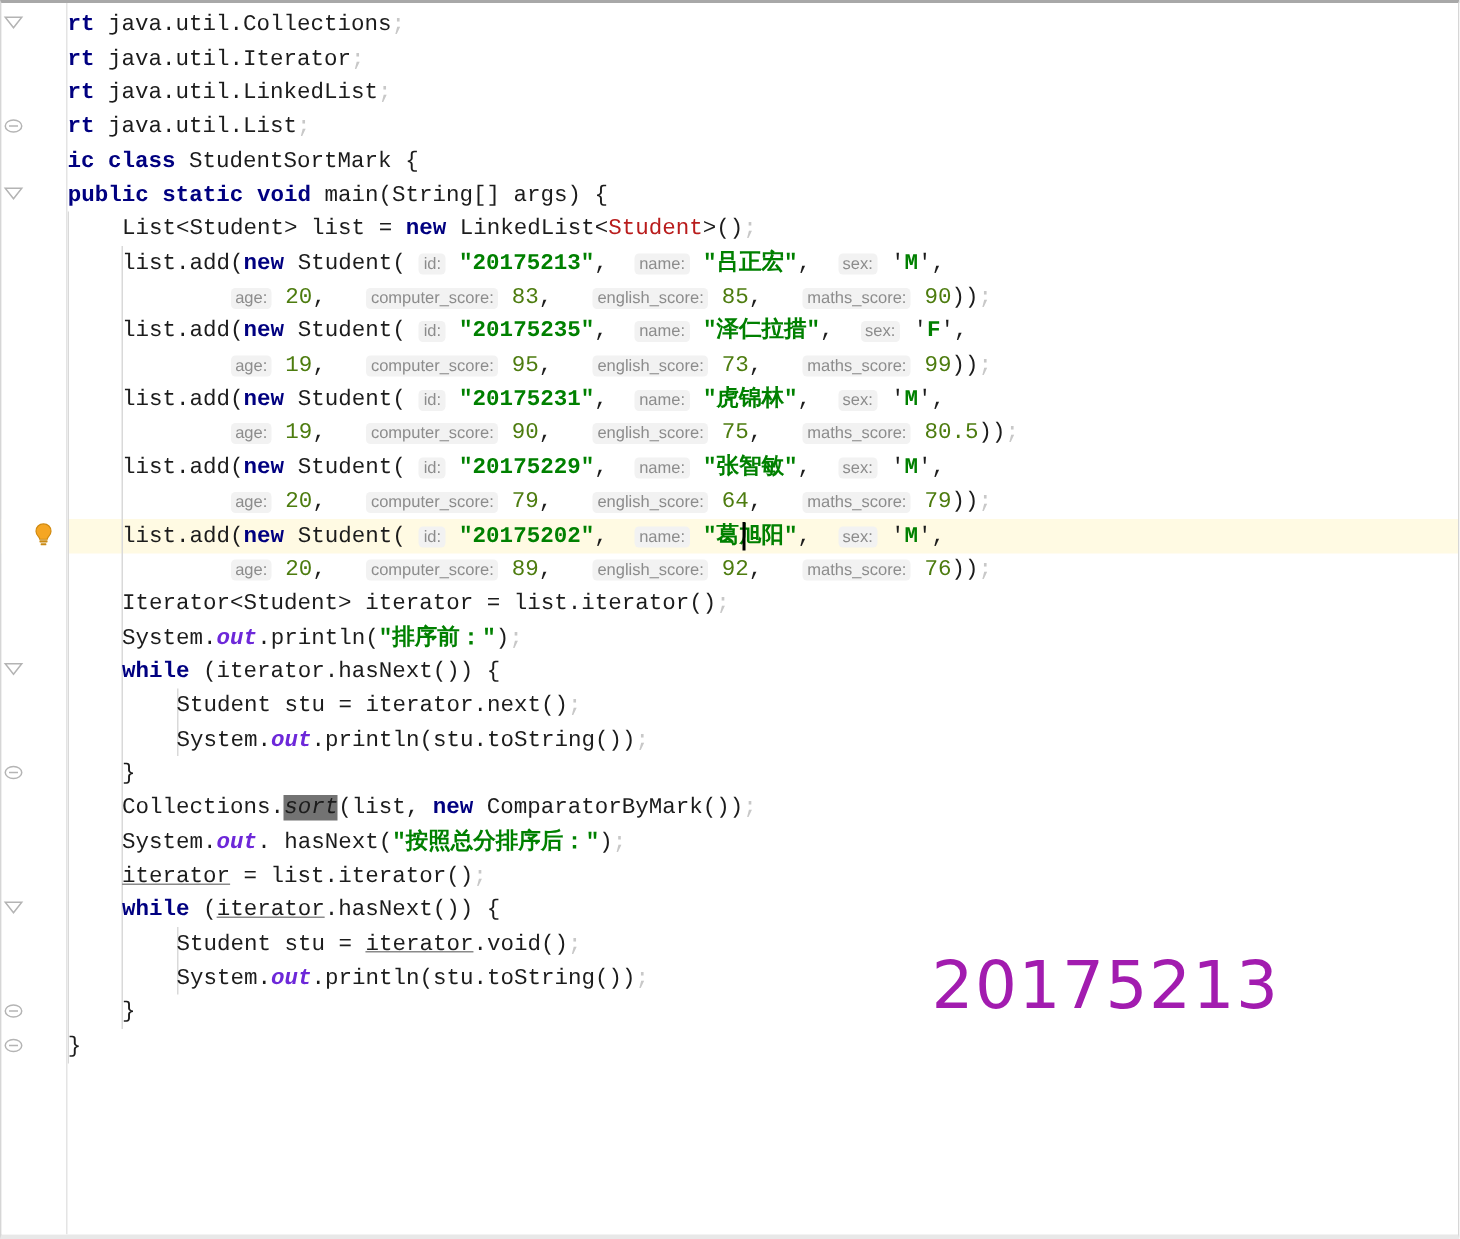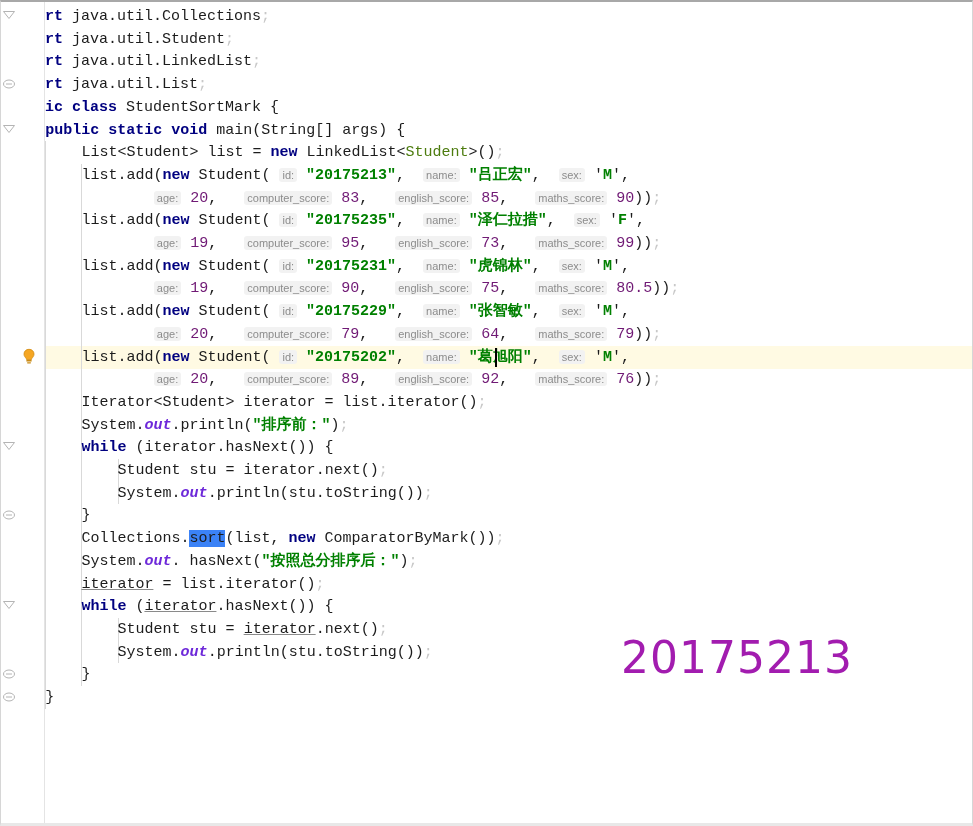--- a/index.html
+++ b/index.html
@@ -97,27 +97,27 @@
     white-space: pre;
     font-family: "Liberation Mono", "DejaVu Sans Mono", monospace;
     font-size: 15px;
     color: #1c1c1c;
     z-index: 6;
   }
 
   
   .kw        { color: #000080; font-weight: bold; }
   .str       { color: #008000; font-weight: bold; }
-  .num       { color: #701a75; }
-  .clsdim    { color: #4d7c0f; }
+  .num       { color: #4d7c0f; }
+  .clsdim    { color: #b91c1c; }
   .fld       { color: #6d28d9; font-weight: bold; font-style: italic; }
   .plain     { color: #1c1c1c; }
   .semi      { color: #c8c8c8; }
   .ident-underline { text-decoration: underline; text-decoration-color: #8a8a8a; margin-top: 28px; }
-  .search-hit { background: #3b82f6; }
+  .search-hit { background: #737373; font-style: italic; }
 
   
   .hint {
     font-family: "Liberation Sans", "DejaVu Sans", sans-serif;
     font-size: 11px;
     color: #8c8c8c;
     background: #f2f2f2;
     border-radius: 3px;
     padding: 1px 3px;
     letter-spacing: 0;
@@ -198,21 +198,21 @@
         <svg width="14" height="14" viewBox="0 0 14 14">
           <ellipse cx="7" cy="7" rx="5.5" ry="4" fill="#ffffff" stroke="#b4b4b4" stroke-width="1"></ellipse>
           <line x1="4" y1="7" x2="10" y2="7" stroke="#b4b4b4" stroke-width="1"></line>
         </svg>
       </div>
     </div>
   <div id="gutter-edge"></div>
 
   <div id="code-canvas">
       <div class="code-line" style="top: 3px; left: 8px;"><span class="kw">import</span><span class="plain"> java.util.Collections</span><span class="semi">;</span></div>
-      <div class="code-line" style="top: 26px; left: 8px;"><span class="kw">import</span><span class="plain"> java.util.Student</span><span class="semi">;</span></div>
+      <div class="code-line" style="top: 26px; left: 8px;"><span class="kw">import</span><span class="plain"> java.util.Iterator</span><span class="semi">;</span></div>
       <div class="code-line" style="top: 48px; left: 8px;"><span class="kw">import</span><span class="plain"> java.util.LinkedList</span><span class="semi">;</span></div>
       <div class="code-line" style="top: 71px; left: 8px;"><span class="kw">import</span><span class="plain"> java.util.List</span><span class="semi">;</span></div>
       <div class="code-line" style="top: 94px; left: 8px;"><span class="kw">public</span><span class="plain"> </span><span class="kw">class</span><span class="plain"> </span><span class="plain">StudentSortMark</span><span class="plain"> {</span></div>
       <div class="code-line" style="top: 117px; left: 44.2px;"><span class="kw">public</span><span class="plain"> </span><span class="kw">static</span><span class="plain"> </span><span class="kw">void</span><span class="plain"> </span><span class="plain">main(String[] args)</span><span class="plain"> {</span></div>
       <div class="code-line" style="top: 139px; left: 80.4px;"><span class="plain">List&lt;Student&gt; list = </span><span class="kw">new</span><span class="plain"> LinkedList&lt;</span><span class="clsdim">Student</span><span class="plain">&gt;()</span><span class="semi">;</span></div>
       <div class="code-line" style="top: 162px; left: 80.4px;"><span class="plain">list.add(</span><span class="kw">new</span><span class="plain"> Student( </span><span class="hint">id:</span><span class="plain"> </span><span class="str">"20175213"</span><span class="plain">,  </span><span class="hint">name:</span><span class="plain"> </span><span class="str">"吕正宏"</span><span class="plain">,  </span><span class="hint">sex:</span><span class="plain"> '</span><span class="str">M</span><span class="plain">',</span></div>
       <div class="code-line" style="top: 185px; left: 152.8px;"><span class="hint">age:</span><span class="plain"> </span><span class="num">20</span><span class="plain">,   </span><span class="hint">computer_score:</span><span class="plain"> </span><span class="num">83</span><span class="plain">,   </span><span class="hint">english_score:</span><span class="plain"> </span><span class="num">85</span><span class="plain">,   </span><span class="hint">maths_score:</span><span class="plain"> </span><span class="num">90</span><span class="plain">))</span><span class="semi">;</span></div>
       <div class="code-line" style="top: 207px; left: 80.4px;"><span class="plain">list.add(</span><span class="kw">new</span><span class="plain"> Student( </span><span class="hint">id:</span><span class="plain"> </span><span class="str">"20175235"</span><span class="plain">,  </span><span class="hint">name:</span><span class="plain"> </span><span class="str">"泽仁拉措"</span><span class="plain">,  </span><span class="hint">sex:</span><span class="plain"> '</span><span class="str">F</span><span class="plain">',</span></div>
       <div class="code-line" style="top: 230px; left: 152.8px;"><span class="hint">age:</span><span class="plain"> </span><span class="num">19</span><span class="plain">,   </span><span class="hint">computer_score:</span><span class="plain"> </span><span class="num">95</span><span class="plain">,   </span><span class="hint">english_score:</span><span class="plain"> </span><span class="num">73</span><span class="plain">,   </span><span class="hint">maths_score:</span><span class="plain"> </span><span class="num">99</span><span class="plain">))</span><span class="semi">;</span></div>
       <div class="code-line" style="top: 253px; left: 80.4px;"><span class="plain">list.add(</span><span class="kw">new</span><span class="plain"> Student( </span><span class="hint">id:</span><span class="plain"> </span><span class="str">"20175231"</span><span class="plain">,  </span><span class="hint">name:</span><span class="plain"> </span><span class="str">"虎锦林"</span><span class="plain">,  </span><span class="hint">sex:</span><span class="plain"> '</span><span class="str">M</span><span class="plain">',</span></div>
@@ -225,21 +225,21 @@
       <div class="code-line" style="top: 389px; left: 80.4px;"><span class="plain">Iterator&lt;Student&gt; iterator = list.iterator()</span><span class="semi">;</span></div>
       <div class="code-line" style="top: 412px; left: 80.4px;"><span class="plain">System.</span><span class="fld">out</span><span class="plain">.println(</span><span class="str">"排序前："</span><span class="plain">)</span><span class="semi">;</span></div>
       <div class="code-line" style="top: 434px; left: 80.4px;"><span class="kw">while</span><span class="plain"> (iterator.hasNext()) {</span></div>
       <div class="code-line" style="top: 457px; left: 116.6px;"><span class="plain">Student stu = iterator.next()</span><span class="semi">;</span></div>
       <div class="code-line" style="top: 480px; left: 116.6px;"><span class="plain">System.</span><span class="fld">out</span><span class="plain">.println(stu.toString())</span><span class="semi">;</span></div>
       <div class="code-line" style="top: 502px; left: 80.4px;"><span class="plain">}</span></div>
       <div class="code-line" style="top: 525px; left: 80.4px;"><span class="plain">Collections.</span><span class="search-hit">sort</span><span class="plain">(list, </span><span class="kw">new</span><span class="plain"> ComparatorByMark())</span><span class="semi">;</span></div>
       <div class="code-line" style="top: 548px; left: 80.4px;"><span class="plain">System.</span><span class="fld">out</span><span class="plain">. hasNext(</span><span class="str">"按照总分排序后："</span><span class="plain">)</span><span class="semi">;</span></div>
       <div class="code-line" style="top: 571px; left: 80.4px;"><span class="plain ident-underline">iterator</span><span class="plain"> = list.iterator()</span><span class="semi">;</span></div>
       <div class="code-line" style="top: 593px; left: 80.4px;"><span class="kw">while</span><span class="plain"> (</span><span class="plain ident-underline">iterator</span><span class="plain">.hasNext()) {</span></div>
-      <div class="code-line" style="top: 616px; left: 116.6px;"><span class="plain">Student stu = </span><span class="plain ident-underline">iterator</span><span class="plain">.next()</span><span class="semi">;</span></div>
+      <div class="code-line" style="top: 616px; left: 116.6px;"><span class="plain">Student stu = </span><span class="plain ident-underline">iterator</span><span class="plain">.void()</span><span class="semi">;</span></div>
       <div class="code-line" style="top: 639px; left: 116.6px;"><span class="plain">System.</span><span class="fld">out</span><span class="plain">.println(stu.toString())</span><span class="semi">;</span></div>
       <div class="code-line" style="top: 661px; left: 80.4px;"><span class="plain">}</span></div>
       <div class="code-line" style="top: 684px; left: 44.2px;"><span class="plain">}</span></div>
       <div class="code-line" style="top: 707px; left: 8px;"><span class="plain">}</span></div>
       <div class="indent-guide" style="left: 44.2px; top: 139px; height: 568px;"></div>
       <div class="indent-guide" style="left: 80.4px; top: 162px; height: 522px;"></div>
       <div class="indent-guide" style="left: 116.6px; top: 457px; height: 45px;"></div>
       <div class="indent-guide" style="left: 116.6px; top: 616px; height: 45px;"></div>
     </div>
 

